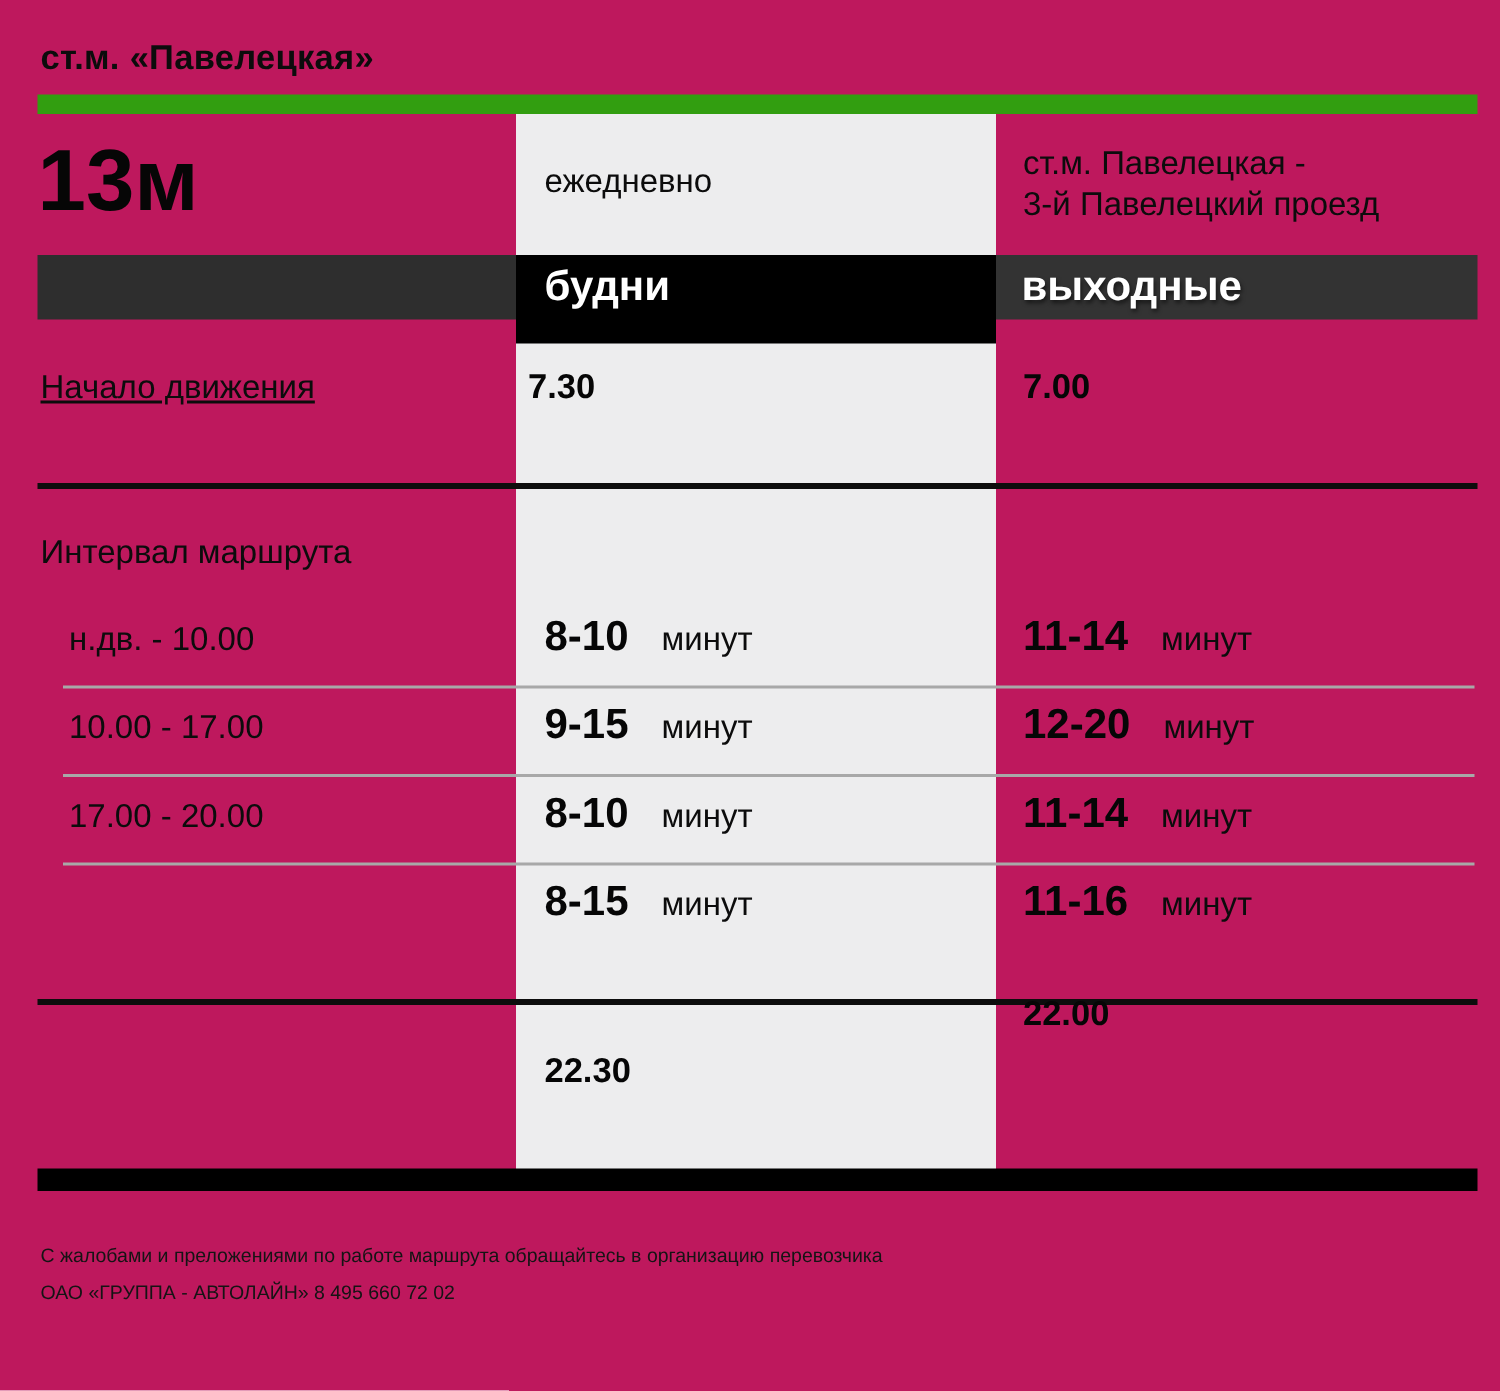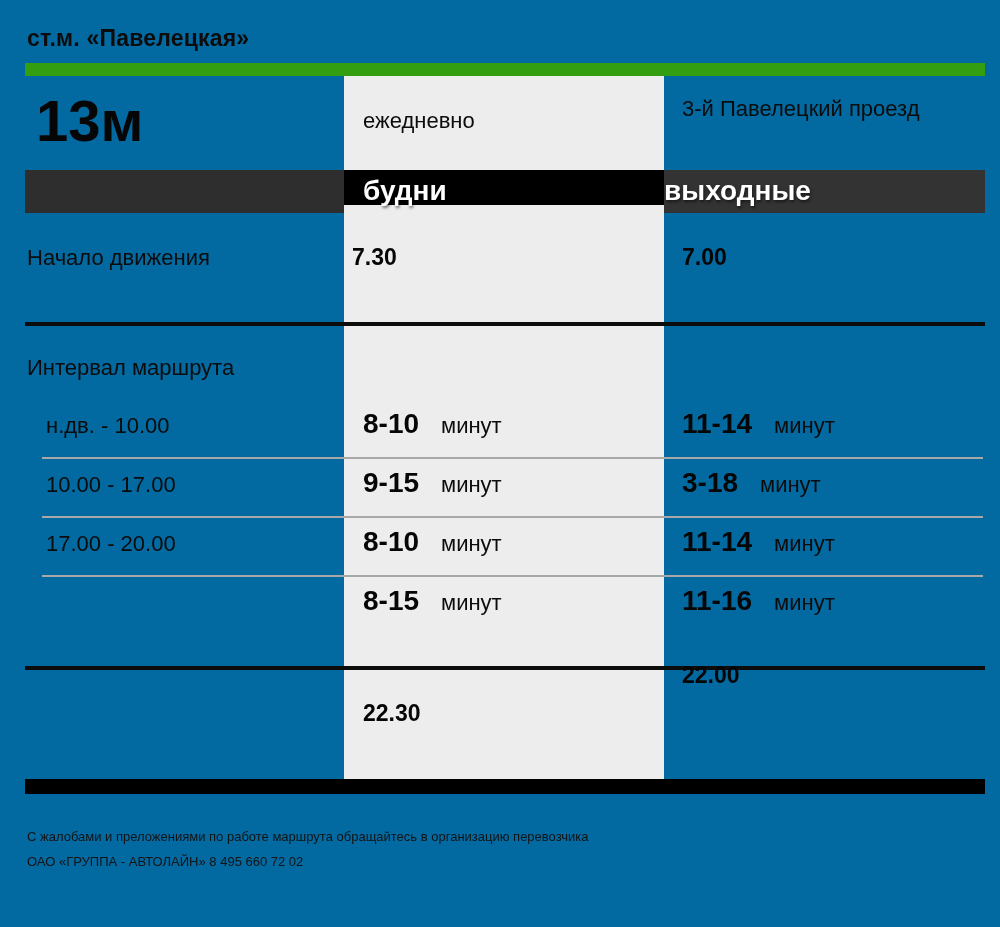--- a/index.html
+++ b/index.html
@@ -6,21 +6,21 @@
   html,body { background:#ffffff; }
   body {
     font-family:"Liberation Sans","DejaVu Sans",sans-serif;
     color:#111;
     width:1000px;
   }
   .page {
     position:relative;
     width:1000px;
     height:927px;
-    background:#0369a1;
+    background:#be185d;
     overflow:hidden;
   }
   .abs { position:absolute; }
 
   
   .gray-col {
     left:344px; top:76px; width:320px; height:704px;
     background:#ededee;
   }
 
@@ -28,53 +28,53 @@
   .station-title {
     left:27px; top:25px;
     font-size:23px; font-weight:bold; color:#0c0c0c;
     letter-spacing:0.2px;
   }
   .green-bar {
     left:25px; top:63px; width:960px; height:13px;
     background:#329e10;
   }
   .route-number {
-    left:36px; top:88px;
+    left:25px; top:88px;
     font-size:58px; font-weight:bold; line-height:1.15; color:#060606;
   }
   .frequency {
     left:363px; top:108px;
     font-size:22px; color:#0c0c0c;
   }
   .route-name {
     left:682px; top:95px;
     font-size:22px; line-height:27px; color:#0c0c0c;
   }
 
   
   .header-bar {
     left:25px; top:170px; width:960px; height:43px;
     display:flex;
   }
   .hb-left  { width:319px; height:43px; background:#2e2e2e; }
-  .hb-mid   { width:320px; height:35px; background:#000000; }
+  .hb-mid   { width:320px; height:59px; background:#000000; }
   .hb-right { flex:1;      height:43px; background:#333333; }
   .hb-mid, .hb-right {
     color:#ffffff; font-size:28px; font-weight:bold;
     line-height:41px;
     text-shadow:1px 2px 3px rgba(0,0,0,0.55);
   }
   .hb-mid   { padding-left:19px; }
-  .hb-right { }
+  .hb-right { padding-left:17px; }
 
   
   .row-label   { font-size:22px; color:#0c0c0c; }
   .time-value  { font-size:23px; font-weight:bold; color:#060606; }
 
-  .start-label { left:27px;  top:245px; }
+  .start-label { left:27px;  top:245px;text-decoration:underline; }
   .start-wd    { left:352px; top:244px; }
   .start-we    { left:682px; top:244px; }
 
   .end-label   { left:30px;  top:702px; }
   .end-wd      { left:363px; top:700px; }
   .end-we      { left:682px; top:662px; }
 
   
   .hline {
     left:25px; width:960px; height:4px; background:#0d0d0d;
@@ -123,20 +123,21 @@
 
   <div class="abs station-title">ст.м. «Павелецкая»</div>
 
   <div class="abs green-bar"></div>
 
   <div class="abs route-number">13м</div>
 
   <div class="abs frequency">ежедневно</div>
 
   <div class="abs route-name">
+    <div>ст.м. Павелецкая -</div>
     <div>3-й Павелецкий проезд</div>
   </div>
 
   <div class="abs header-bar">
     <div class="hb-left"></div>
     <div class="hb-mid">будни</div>
     <div class="hb-right">выходные</div>
   </div>
 
   <div class="abs row-label start-label">Начало движения</div>
@@ -151,21 +152,21 @@
     <span class="int-period">н.дв. - 10.00</span>
     <span class="int-val col-weekday"><b>8-10</b><span class="unit">минут</span></span>
     <span class="int-val col-weekend"><b>11-14</b><span class="unit">минут</span></span>
   </div>
 
   <div class="abs sep sep1"></div>
 
   <div class="int-row r2">
     <span class="int-period">10.00 - 17.00</span>
     <span class="int-val col-weekday"><b>9-15</b><span class="unit">минут</span></span>
-    <span class="int-val col-weekend"><b>3-18</b><span class="unit">минут</span></span>
+    <span class="int-val col-weekend"><b>12-20</b><span class="unit">минут</span></span>
   </div>
 
   <div class="abs sep sep2"></div>
 
   <div class="int-row r3">
     <span class="int-period">17.00 - 20.00</span>
     <span class="int-val col-weekday"><b>8-10</b><span class="unit">минут</span></span>
     <span class="int-val col-weekend"><b>11-14</b><span class="unit">минут</span></span>
   </div>
 

